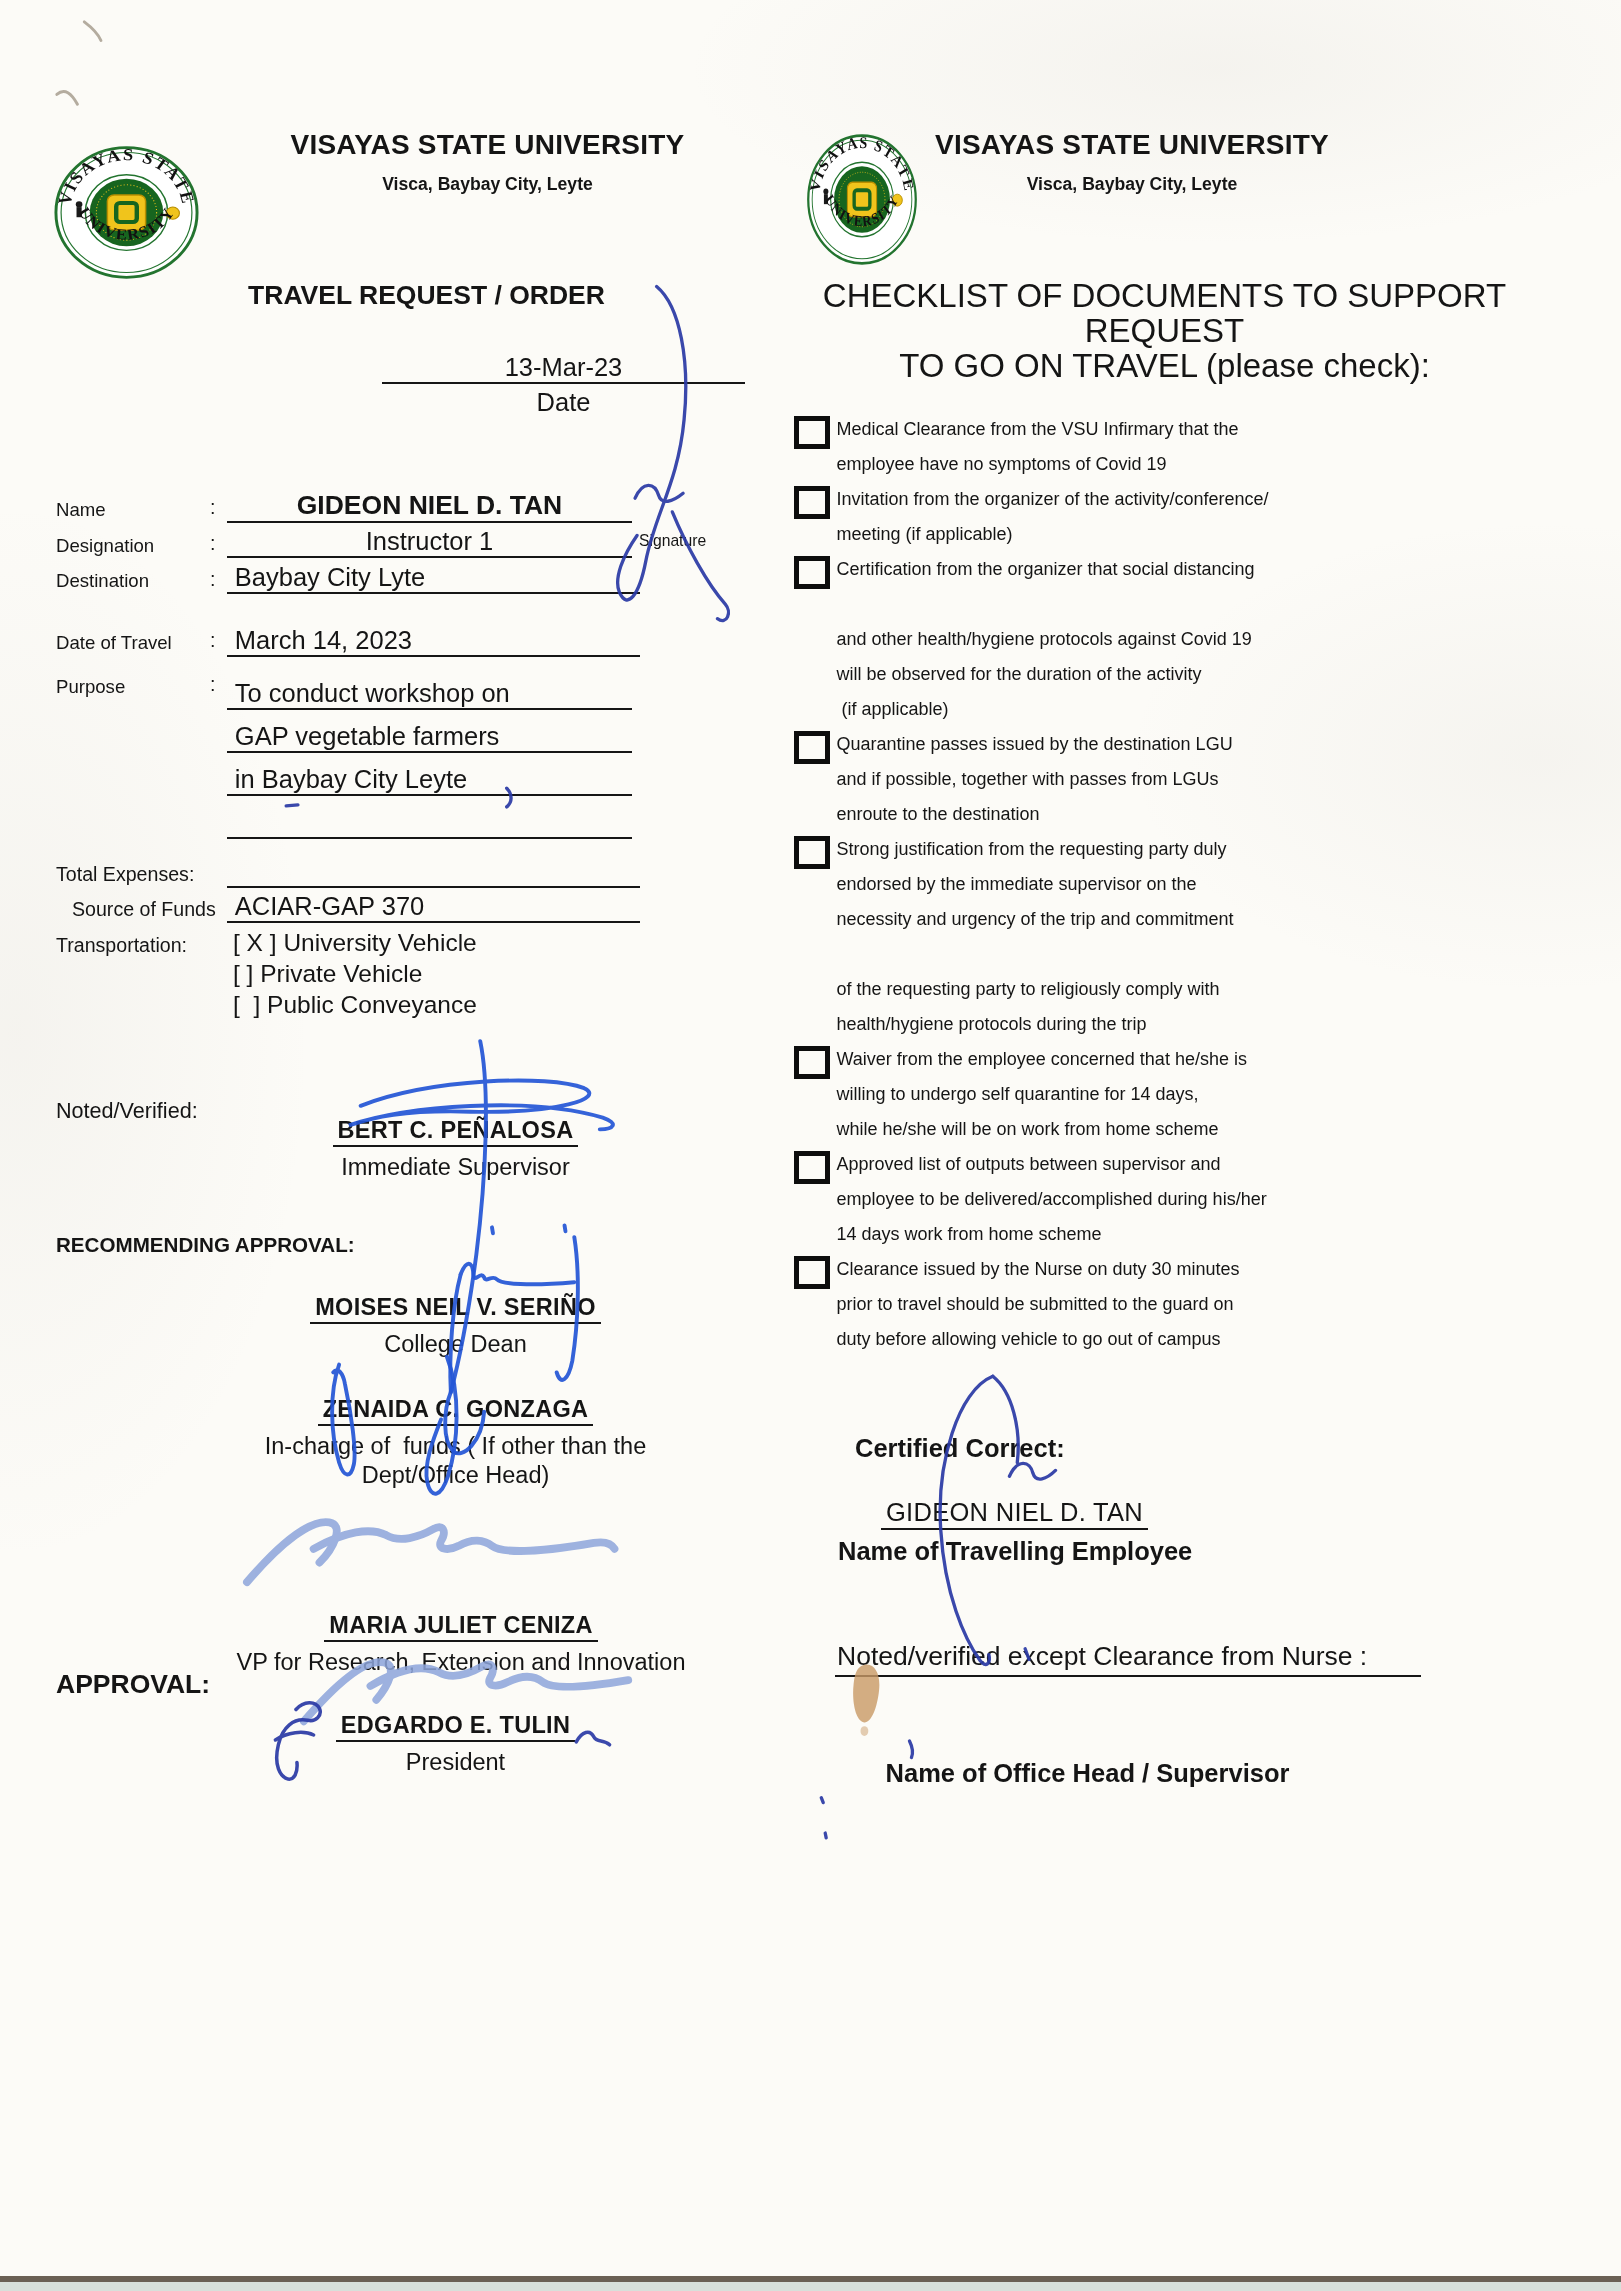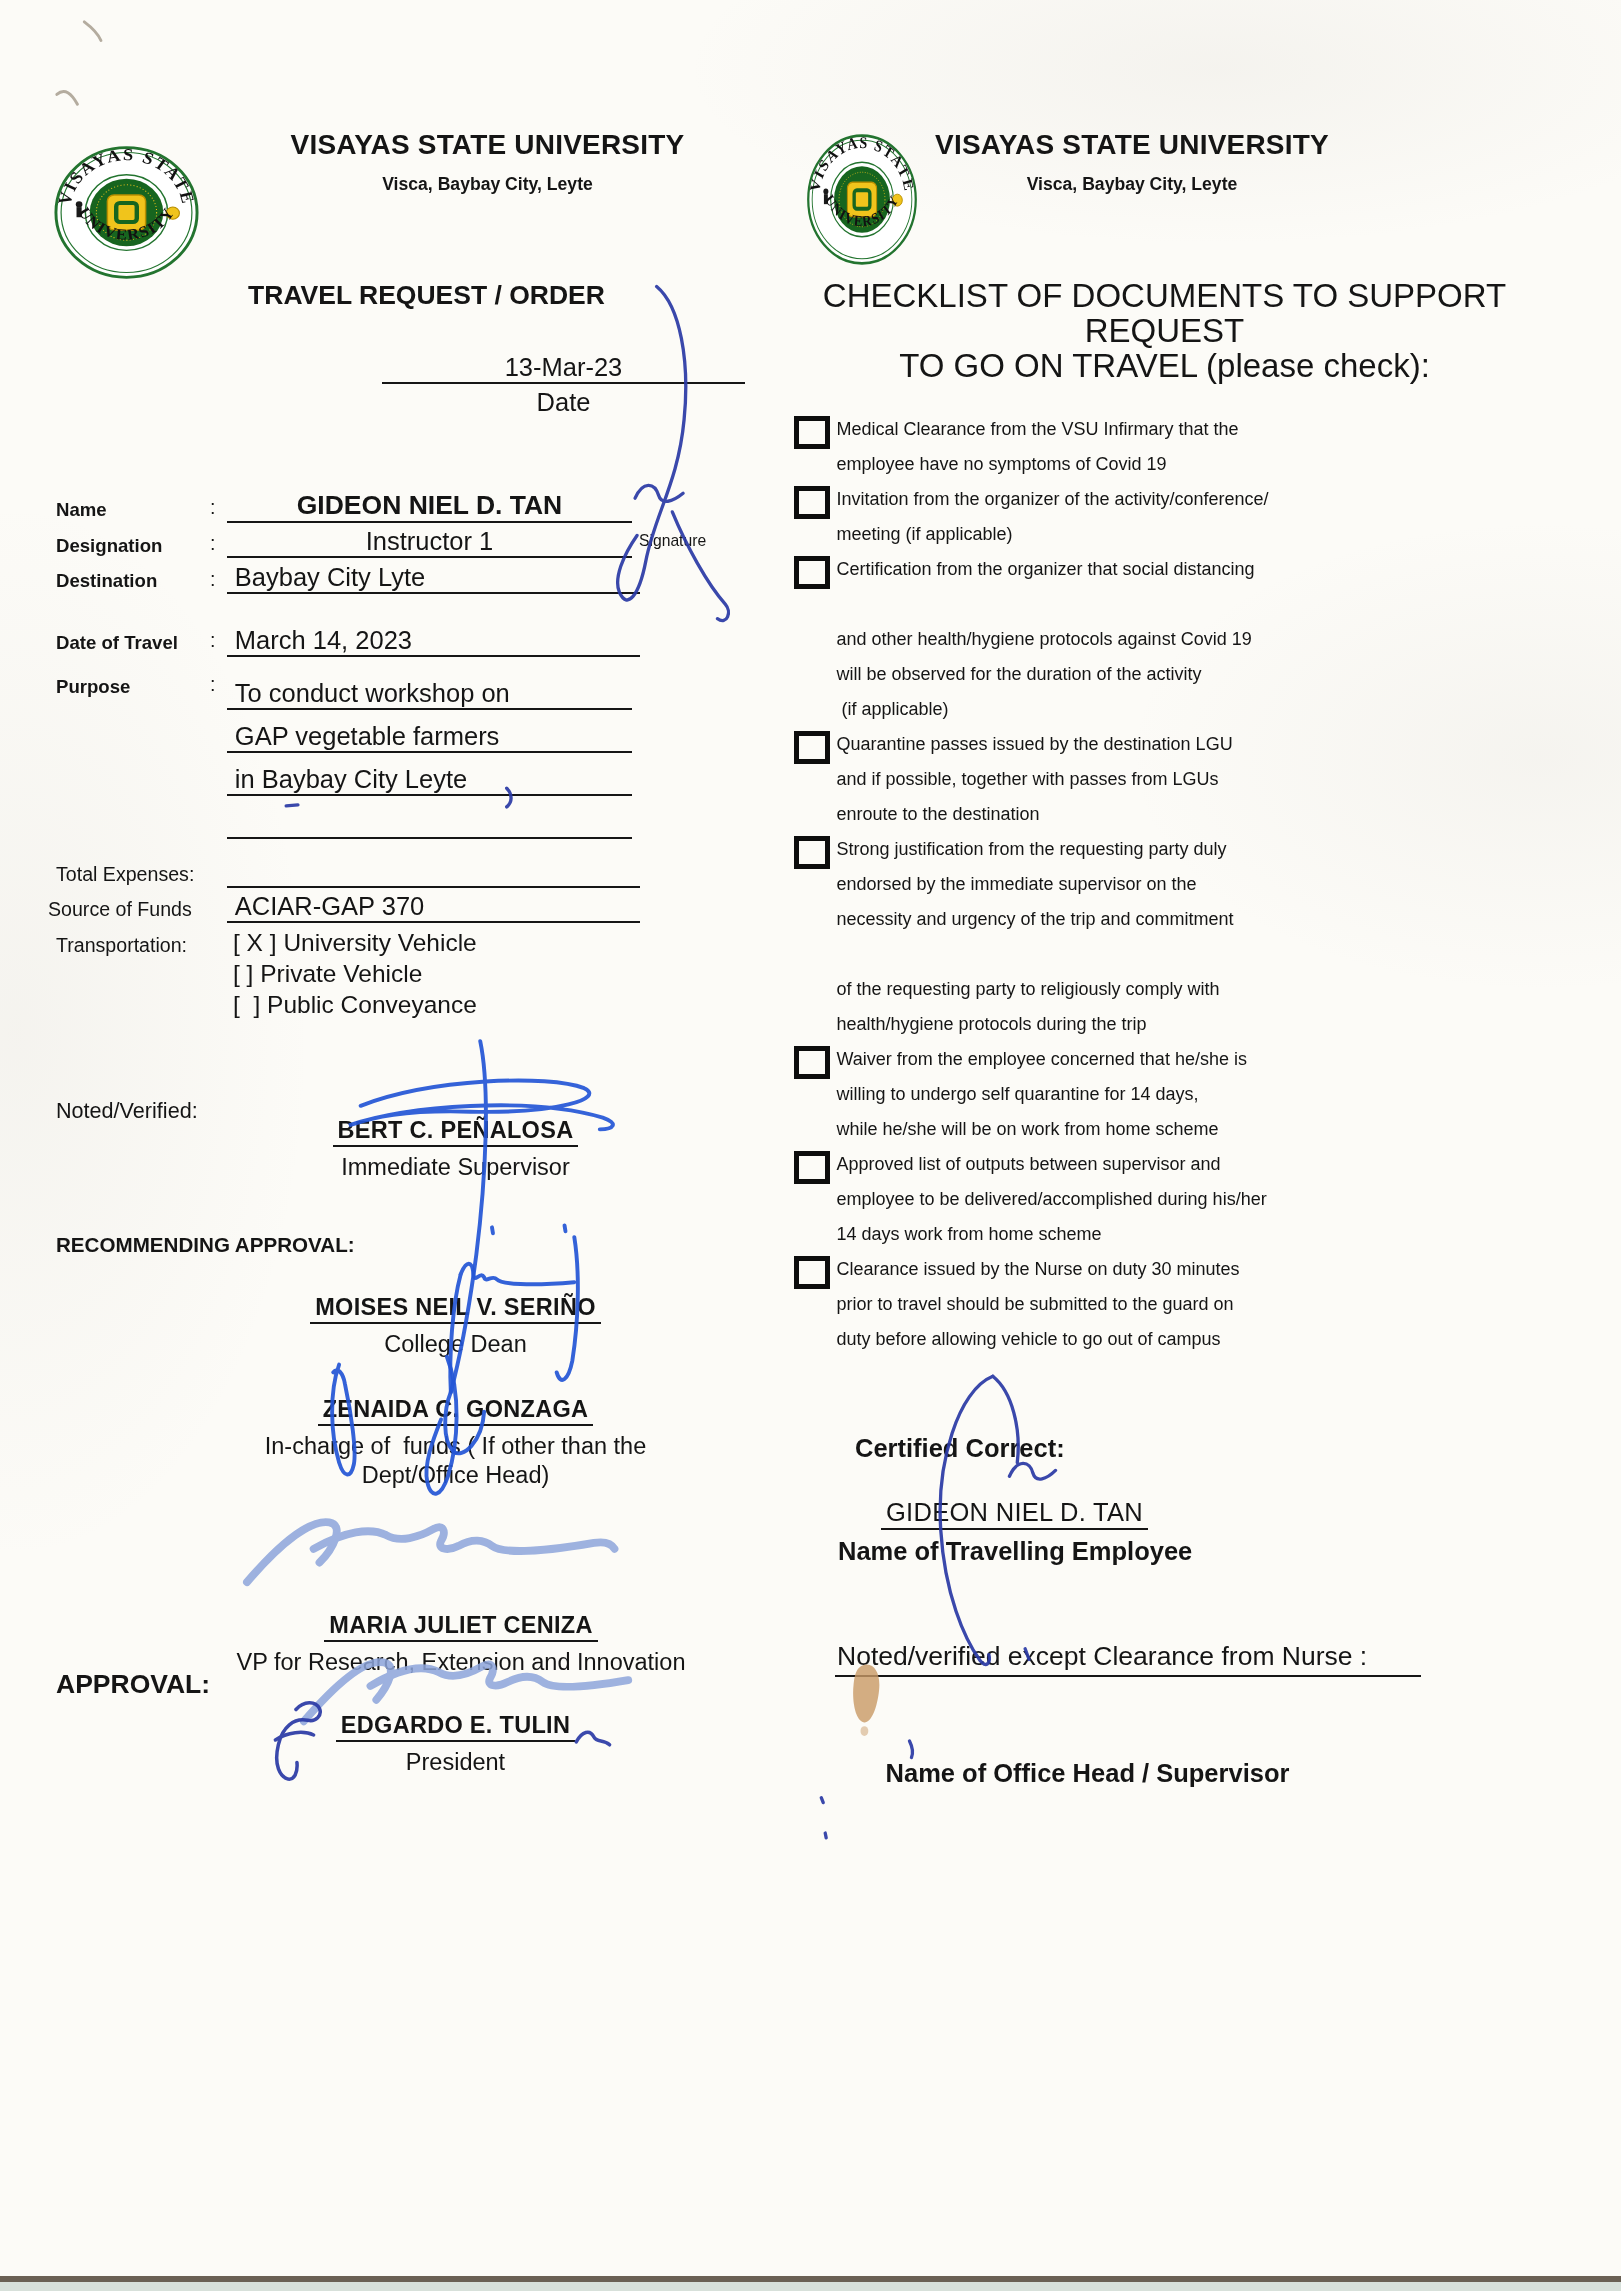--- a/index.html
+++ b/index.html
@@ -11,21 +11,21 @@
       radial-gradient(ellipse 490px 882px at 1% 45%, rgba(180,175,165,.10), transparent 60%),
       radial-gradient(ellipse 686px 392px at 95% 33%, rgba(185,180,170,.10), transparent 60%);
     font-family:"Liberation Sans", sans-serif;color:#151515;overflow:hidden;
   }
   .abs{position:absolute;}
   .ctr{text-align:center;}
   .b{font-weight:bold;}
   .hdr-title{font-size:28px;font-weight:bold;letter-spacing:0.2px;}
   .hdr-addr{font-size:17.6px;font-weight:bold;margin-top:12.7px;}
   .form-title{font-size:26.5px;font-weight:bold;}
-  .flabel{font-size:18.6px;font-weight:bold;}
+  .flabel{font-size:18.6px;}
   .flabel2{font-size:19.6px;}
   .colon{font-size:19.6px;}
   .fline{border-bottom:2.9px solid #161616;font-size:25.5px;display:flex;align-items:flex-end;}
   .fline.center{justify-content:center;}
   .fline.left{padding-left:7.8px;}
   .nameval{font-weight:bold;font-size:26.5px;}
   .purpose-line{border-bottom:2.9px solid #161616;height:41px;font-size:25.5px;padding-left:7.8px;display:flex;align-items:flex-end;white-space:pre;}
   .t-opt{font-size:24.5px;height:31px;white-space:pre;}
   .sig-name{display:inline-block;font-weight:bold;font-size:23.5px;border-bottom:2.9px solid #161616;padding:0 4.9px 1px 4.9px;letter-spacing:0.3px;}
   .sig-name.reg{font-weight:normal;font-size:25.5px;}
@@ -118,21 +118,21 @@
       <div class="purpose-line">GAP vegetable farmers</div>
       <div class="purpose-line">in Baybay City Leyte</div>
       <div class="purpose-line">&nbsp;</div>
     </div>
 
   <div class="abs flabel2" style="left:56px;top:863px">Total Expenses:</div>
   <div class="abs fline left" style="left:227px;top:856px;width:405px;height:30px">
     <span></span>
   </div>
 
-  <div class="abs flabel2" style="left:48px;top:898px">Source of Funds</div>
+  <div class="abs flabel2" style="left:72px;top:898px">Source of Funds</div>
   <div class="abs fline left" style="left:227px;top:890px;width:405px;height:31px">
     <span>ACIAR-GAP 370</span>
   </div>
 
   <div class="abs flabel2" style="left:56px;top:934px">Transportation:</div>
   <div class="abs" style="left:233px;top:929px">
       <div class="t-opt">[ X ] University Vehicle</div>
       <div class="t-opt">[ ] Private Vehicle</div>
       <div class="t-opt">[  ] Public Conveyance</div>
     </div>

